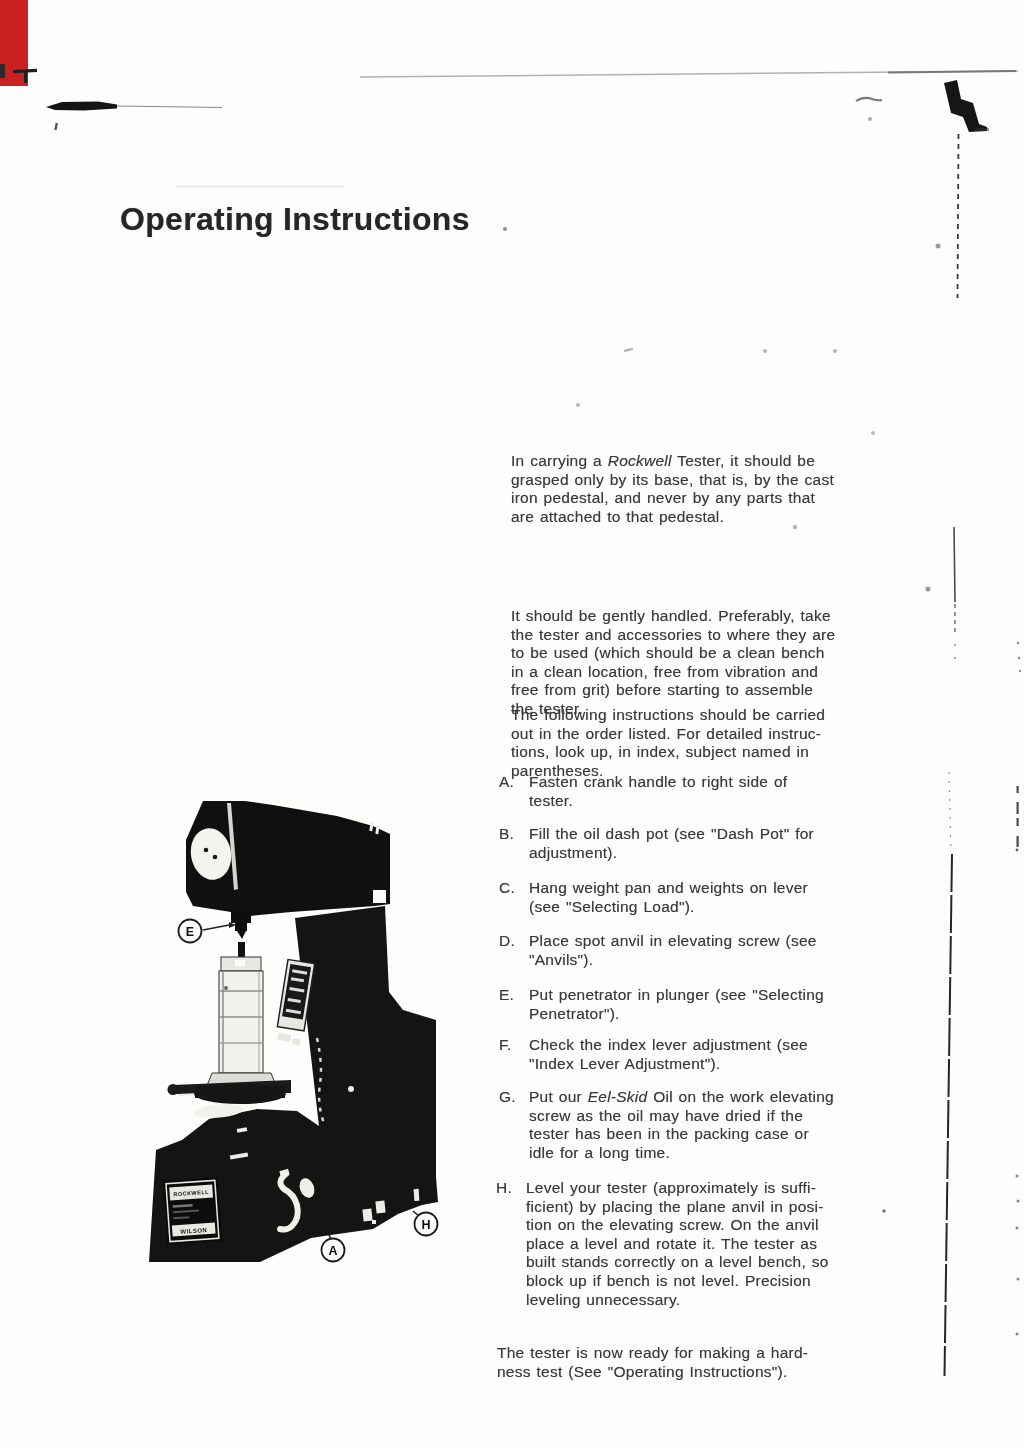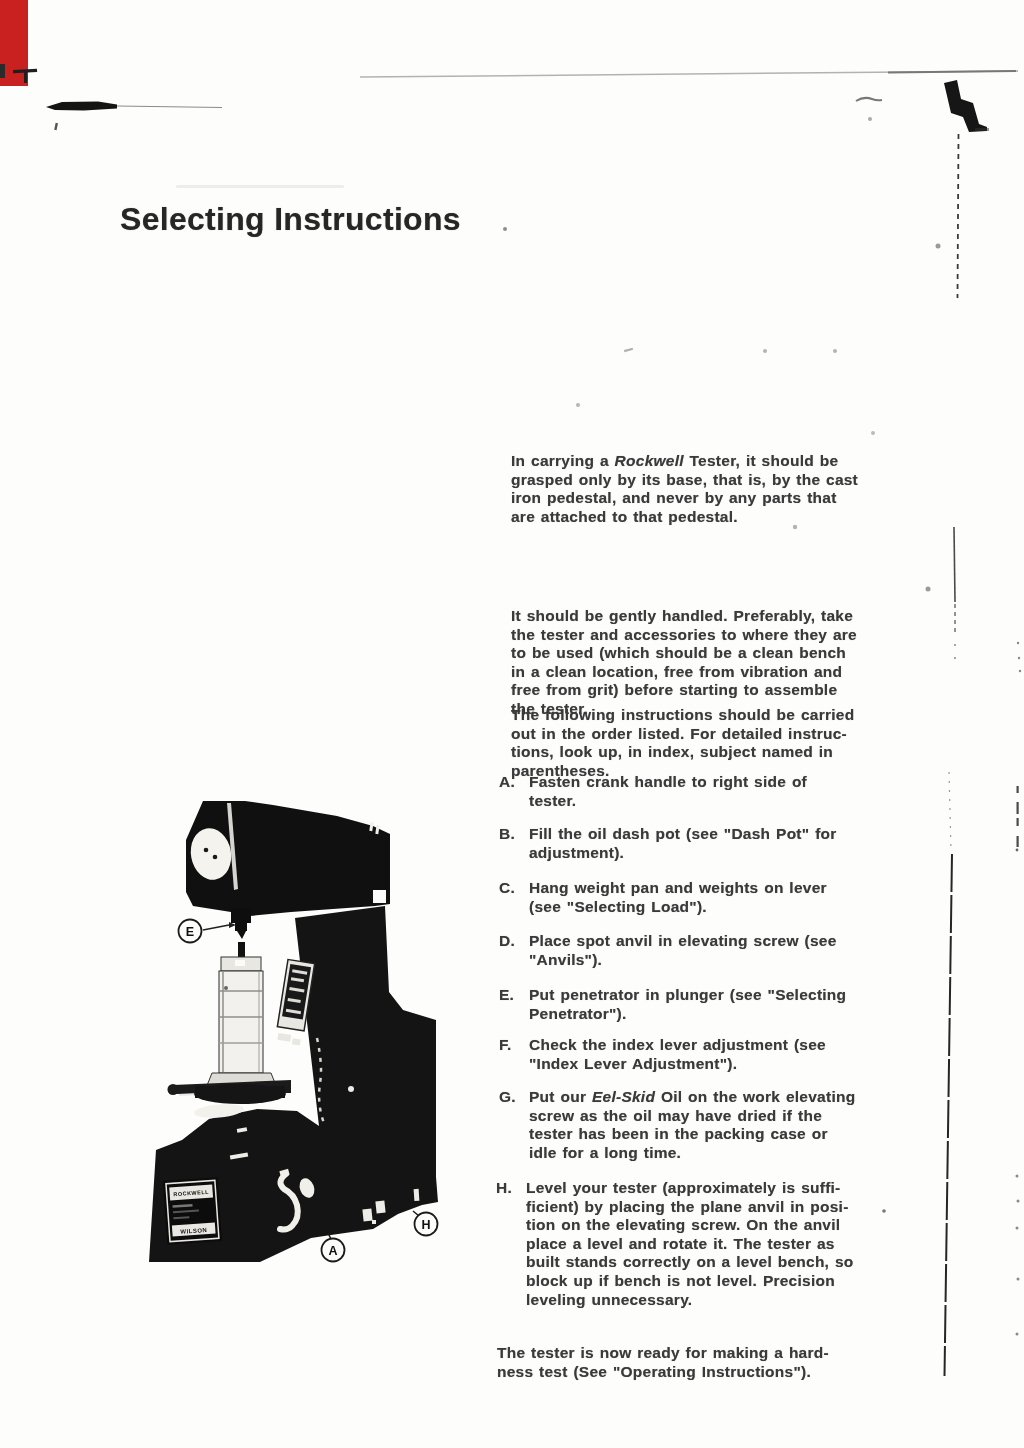--- a/index.html
+++ b/index.html
@@ -5,40 +5,40 @@
   html,body{margin:0;padding:0;}
   body{width:1024px;height:1448px;position:relative;background:#fdfdfc;overflow:hidden;
        font-family:"Liberation Sans", sans-serif;}
   .abs{position:absolute;}
   
   #red-bar{left:0;top:0;width:28px;height:86px;}
   
   #heading{left:120px;top:201px;font-size:32px;font-weight:700;color:#262626;
            letter-spacing:.3px;text-shadow:0 0 1px rgba(35,35,35,.45);white-space:nowrap;}
   
-  .body-text{font-size:15.5px;line-height:18.6px;font-weight:700;color:#3a3a3a;
+  .body-text{font-size:15.5px;line-height:18.6px;font-weight:400;color:#3a3a3a;
              letter-spacing:.25px;word-spacing:1.2px;
              text-shadow:0 0 .7px rgba(55,55,55,.5);}
   .para{width:400px;left:511px;}
   #para-1{top:452px;} #para-2{top:559px;margin-top:48px;} #para-3{top:706px;}
   .step{left:499px;display:flex;width:410px;}
   .step .letter{flex:none;width:30px;}
   .step .stext{flex:1;}
   #step-0{top:773px;} #step-1{top:825px;} #step-2{top:879px;} #step-3{top:932px;}
   #step-4{top:986px;} #step-5{top:1036px;} #step-6{top:1088px;} #step-7{top:1179px;left:496px;}
   #closing{left:497px;top:1344px;width:410px;}
   i{font-style:italic;}
   svg{display:block;}
 </style>
 </head>
 <body>
 
 <div id="red-bar" class="abs" style="background:#c92020"></div>
 
-<div id="heading" class="abs">Selecting Instructions</div>
+<div id="heading" class="abs">Operating Instructions</div>
 
 <div id="para-1" class="abs body-text para">In carrying a <i>Rockwell</i> Tester, it should be<br>grasped only by its base, that is, by the cast<br>iron pedestal, and never by any parts that<br>are attached to that pedestal.</div>
 <div id="para-2" class="abs body-text para">It should be gently handled. Preferably, take<br>the tester and accessories to where they are<br>to be used (which should be a clean bench<br>in a clean location, free from vibration and<br>free from grit) before starting to assemble<br>the tester.</div>
 <div id="para-3" class="abs body-text para">The following instructions should be carried<br>out in the order listed. For detailed instruc-<br>tions, look up, in index, subject named in<br>parentheses.</div>
 
 <div id="step-0" class="abs body-text step">
   <span class="letter">A.</span>
   <span class="stext">Fasten crank handle to right side of<br>tester.</span>
 </div>
 <div id="step-1" class="abs body-text step">

